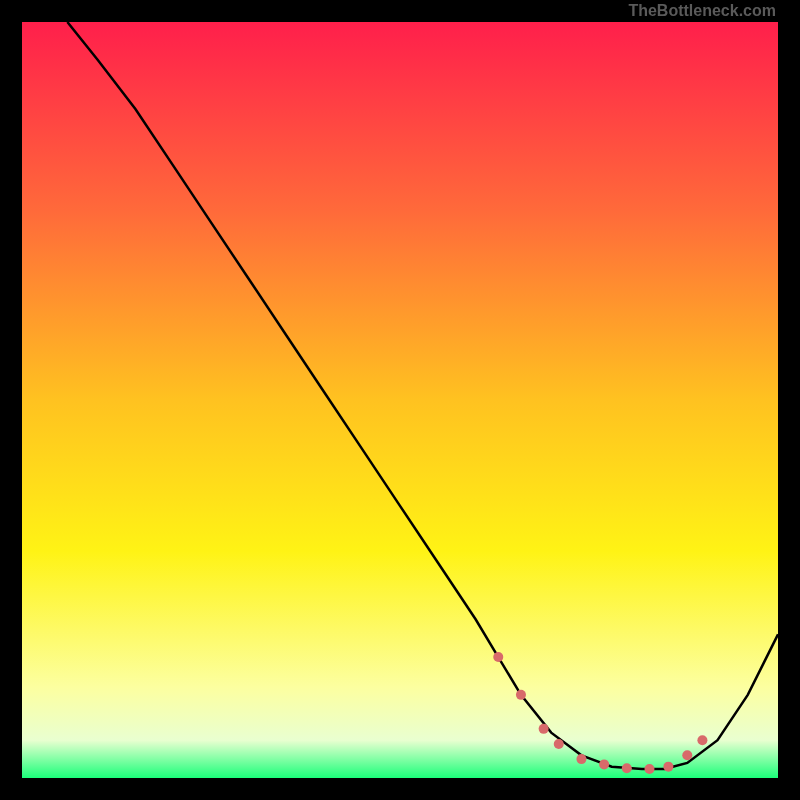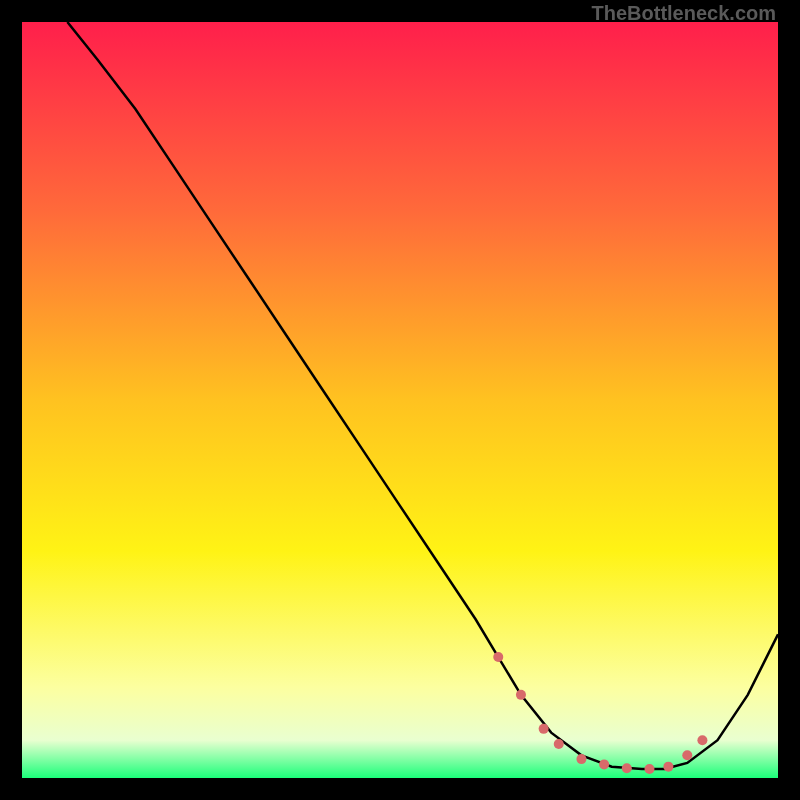--- a/index.html
+++ b/index.html
@@ -29,21 +29,21 @@
     position: absolute;
     top: 0;
     left: 0;
     width: 100%;
     height: 100%;
   }
   .watermark {
     position: absolute;
     top: 2px;
     right: 24px;
-    font-size: 20px;
+    font-size: 16px;
     font-weight: bold;
     color: #5a5a5a;
     font-family: Arial, sans-serif;
   }
 </style>
 </head>
 <body>
 
 <div class="chart-area">
   <svg class="gradient-bg" viewBox="0 0 756 756" preserveAspectRatio="none">

